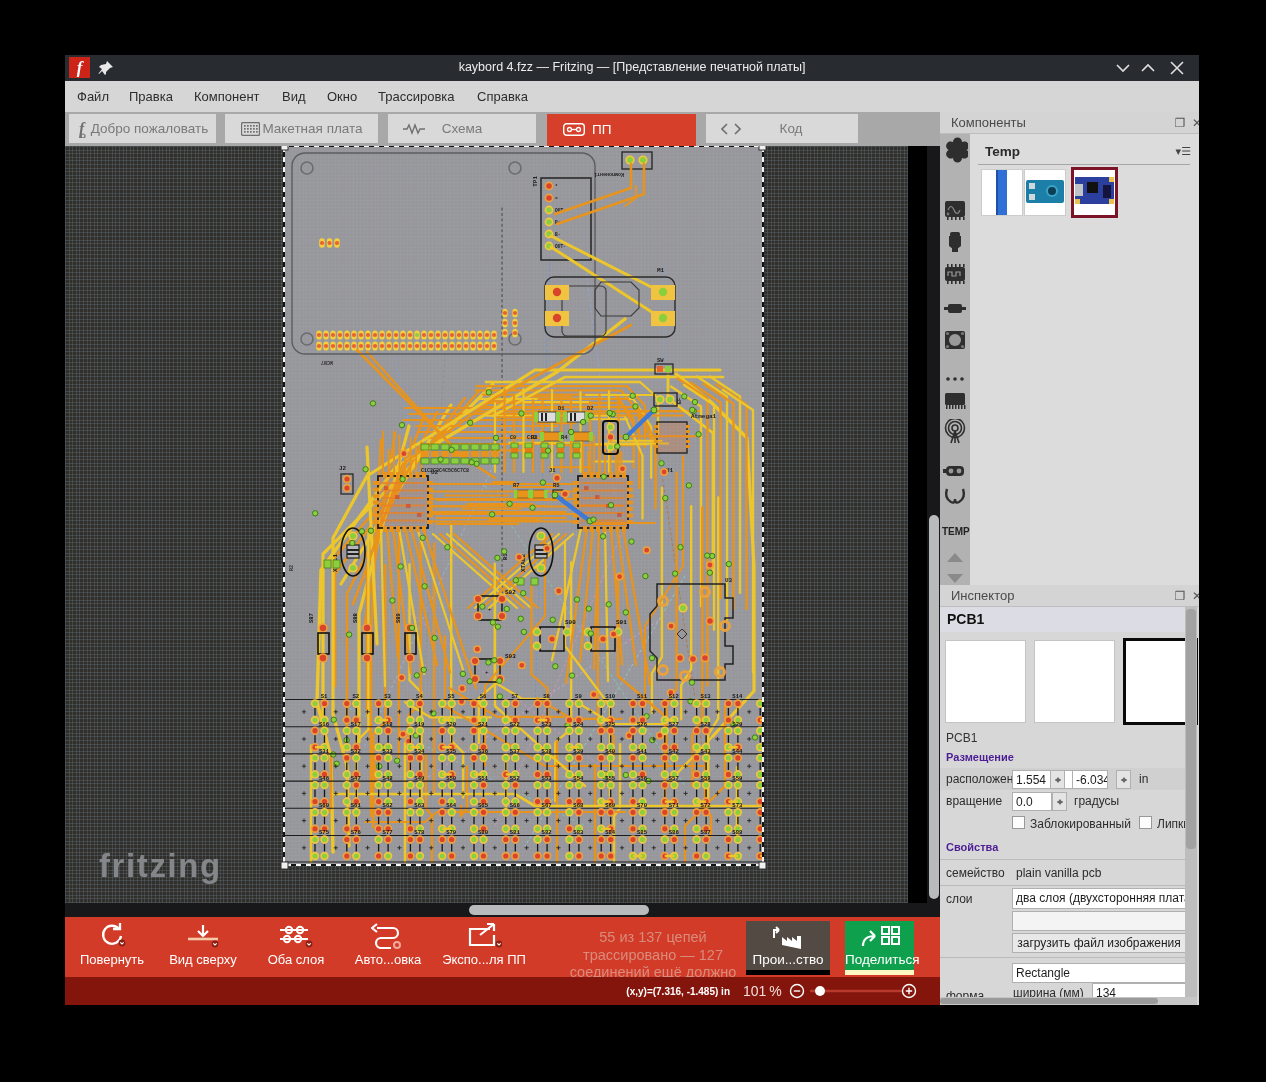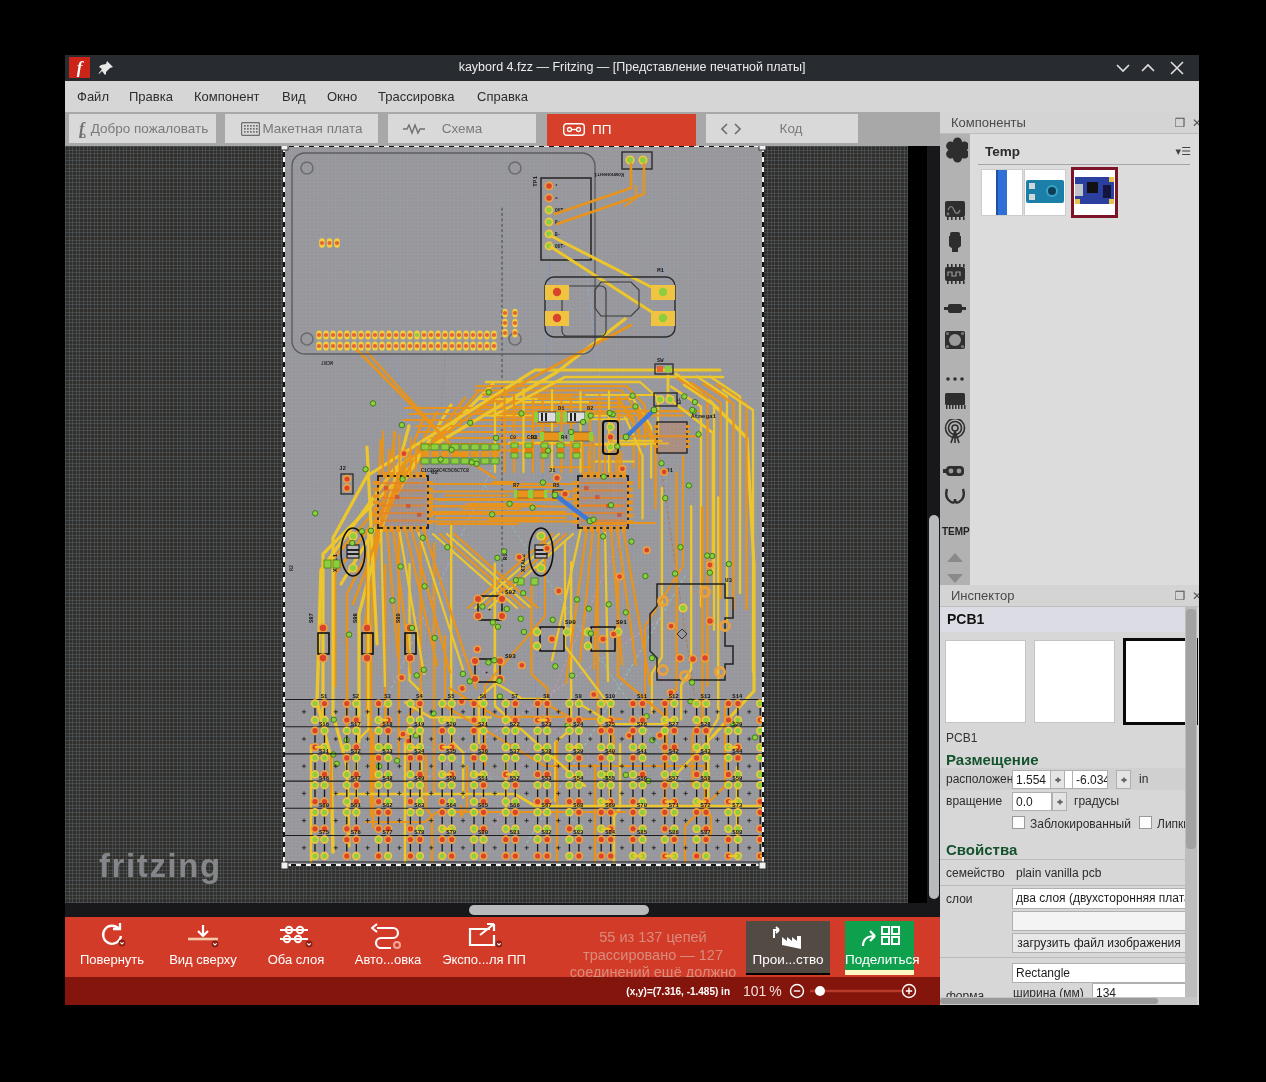--- a/index.html
+++ b/index.html
@@ -16,35 +16,35 @@
 #vscroll{position:absolute;left:862px;top:91px;width:13px;height:757px;background:#18181a}
 #vscroll .h{position:absolute;left:1.5px;top:369px;width:10px;height:384px;background:#b9babc;border-radius:5px}
 #hscroll{position:absolute;left:0;top:848px;width:862px;height:14px;background:#18181a}
 #hscroll .h{position:absolute;left:404px;top:2px;width:180px;height:10px;background:#b9babc;border-radius:5px}
 #corner{position:absolute;left:862px;top:848px;width:13px;height:14px;background:#18181a}
 #toolbar{position:absolute;left:0;top:862px;width:875px;height:60px;background:#d23b28;color:#fff}
 .tbit{position:absolute;top:5px;text-align:center;font-size:13px}
 .tbit .lbl{margin-top:3px}
 #tstat{position:absolute;left:500px;top:12px;width:176px;height:55px;overflow:hidden;color:#d98c7d;font-size:14.5px;text-align:center;line-height:17.5px}
 .bigbtn{position:absolute;top:4px;height:54px;text-align:center;color:#fff;font-size:13.5px}
-#prodbtn{left:681px;width:84px;background:#544a44;border-bottom:2px solid #000000}
+#prodbtn{left:681px;width:84px;background:#544a44;border-bottom:5px solid #000000}
 #sharebtn{left:780px;width:69px;background:#0fa04e;border-bottom:5px solid #fef9c3}
 #statusbar{position:absolute;left:0;top:922px;width:875px;height:28px;background:#83150c;color:#fff}
 #panel{position:absolute;left:875px;top:57px;width:259px;height:893px;background:#dcdcdc;overflow:hidden}
 .phead{position:absolute;left:0;width:270px;height:22px;background:#d4d4d4;border-bottom:1px solid #bdbdbd;color:#4a4a4a;font-size:13px}
 .phead .t{position:absolute;left:11px;top:3px}
 .phicons{position:absolute;right:8px;top:4px;color:#555;font-size:12px}
 #binstrip{position:absolute;left:0;top:22px;width:30px;height:451px;background:#b2b2b2}
 #bincontent{position:absolute;left:30px;top:22px;width:229px;height:451px;background:#dcdcdc}
 #inspector{position:absolute;left:0;top:473px;width:259px;height:420px;background:#d7d7d7;font-size:12px;color:#2c2c2c}
 .ibox{position:absolute;background:#fff;border:1px solid #b0b0b0;height:19px;font-size:12px;color:#1d1d1d;padding:2px 3px;overflow:hidden;white-space:nowrap}
 .spin{position:absolute;width:15px;height:19px;background:#e4e4e4;border:1px solid #b0b0b0}
 .spin:before{content:"";position:absolute;left:3.5px;top:2.5px;border:3.2px solid transparent;border-bottom:4px solid #686868}
 .spin:after{content:"";position:absolute;left:3.5px;bottom:2.5px;border:3.2px solid transparent;border-top:4px solid #686868}
-.redh{color:#14532d;font-weight:bold;font-size:15px}
+.redh{color:#4c1d95;font-weight:bold;font-size:11px}
 .cb{position:absolute;width:13px;height:13px;background:#fcfcfc;border:1px solid #999}
 
 </style></head><body>
 <div id="win">
 <div id="titlebar">
       <div id="ficon">f</div>
 <svg width="16" height="16" style="position:absolute;left:33px;top:5px" viewBox="0 0 16 16">
         <path d="M9 1 L15 7 L12 8 L8 12 L8 14 L7 15 L4 11 L1 14 L0.5 13.5 L4 9 L1 7 L3 5 L8 4 Z" fill="#e8e8e8"></path>
       </svg>
 <div class="title">kaybord 4.fzz — Fritzing — [Представление печатной платы]</div>

